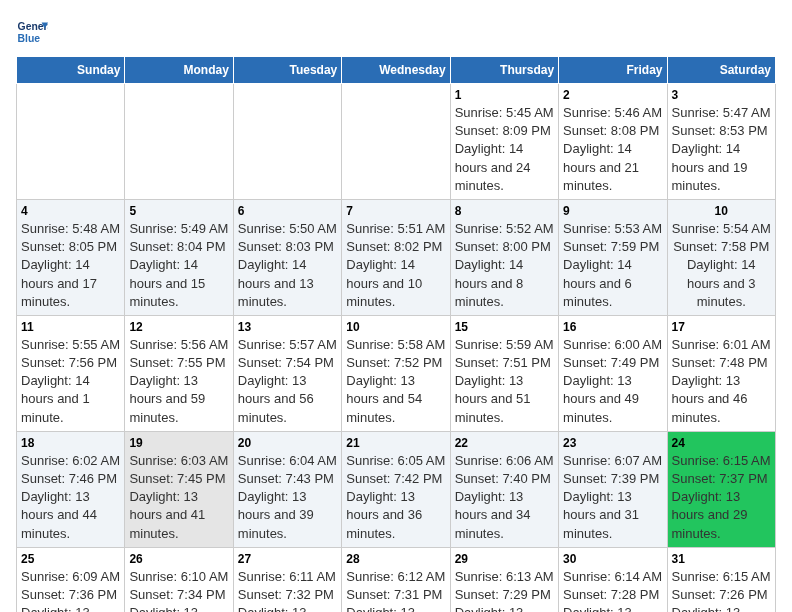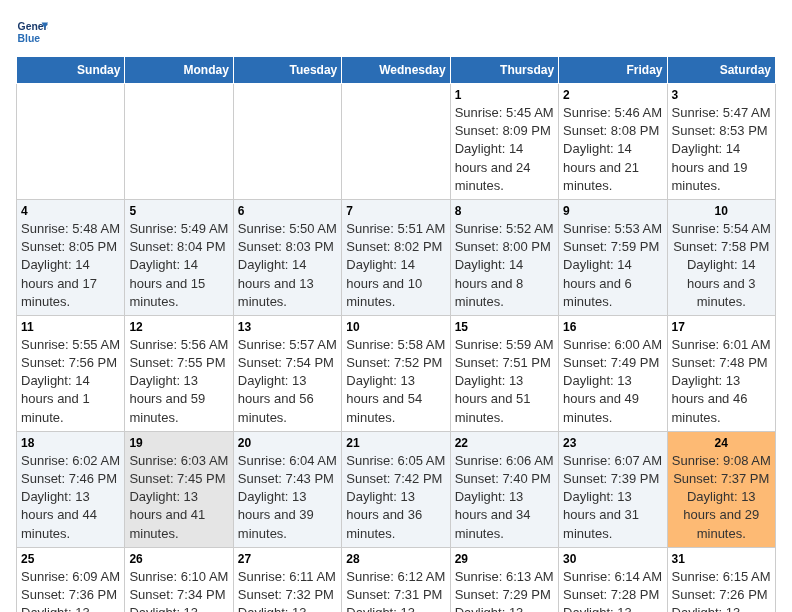--- a/index.html
+++ b/index.html
@@ -271,23 +271,23 @@
 Daylight: 13 hours
 and 34 minutes.</div>
         </td>
         <td style="background: rgb(240, 244, 248); margin-top: 38px;">
           <div class="day-number">23</div>
           <div class="day-info">Sunrise: 6:07 AM
 Sunset: 7:39 PM
 Daylight: 13 hours
 and 31 minutes.</div>
         </td>
-        <td style="background: #fdba74; text-align: center;">
+        <td style="background: #22c55e;">
           <div class="day-number">24</div>
-          <div class="day-info">Sunrise: 9:08 AM
+          <div class="day-info">Sunrise: 6:15 AM
 Sunset: 7:37 PM
 Daylight: 13 hours
 and 29 minutes.</div>
         </td>
       </tr>
       <tr>
         <td>
           <div class="day-number">25</div>
           <div class="day-info">Sunrise: 6:09 AM
 Sunset: 7:36 PM

